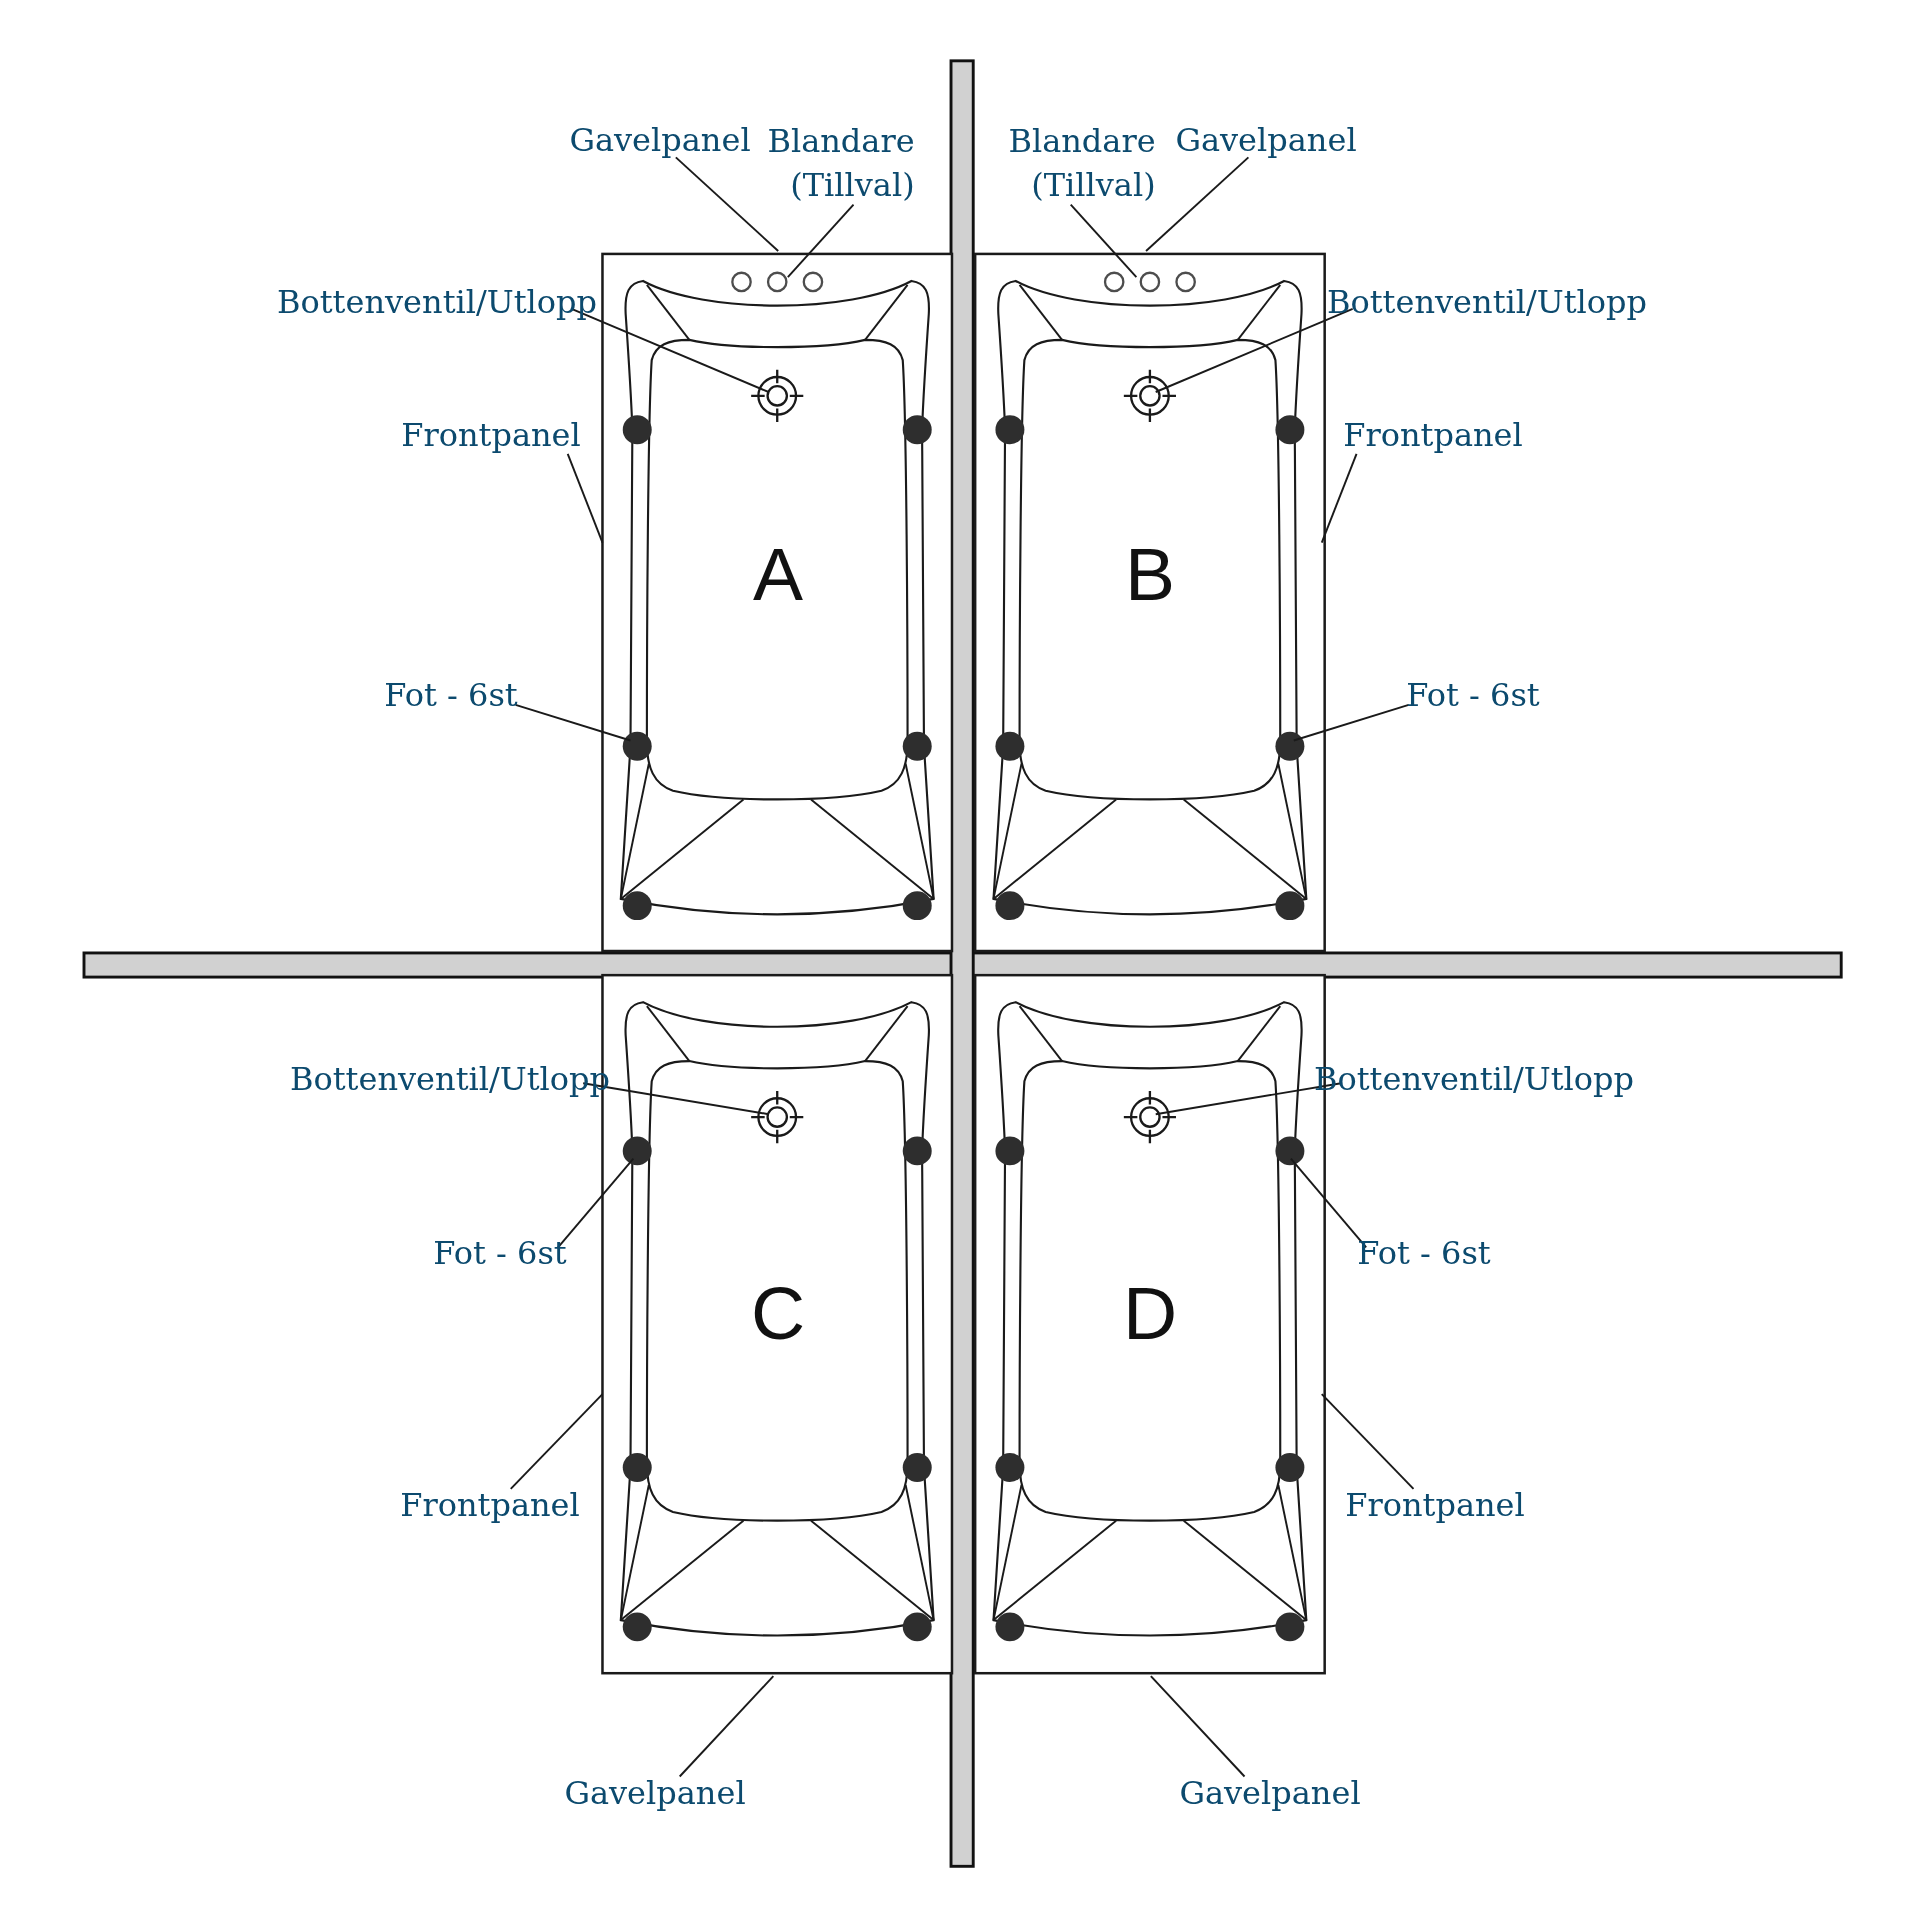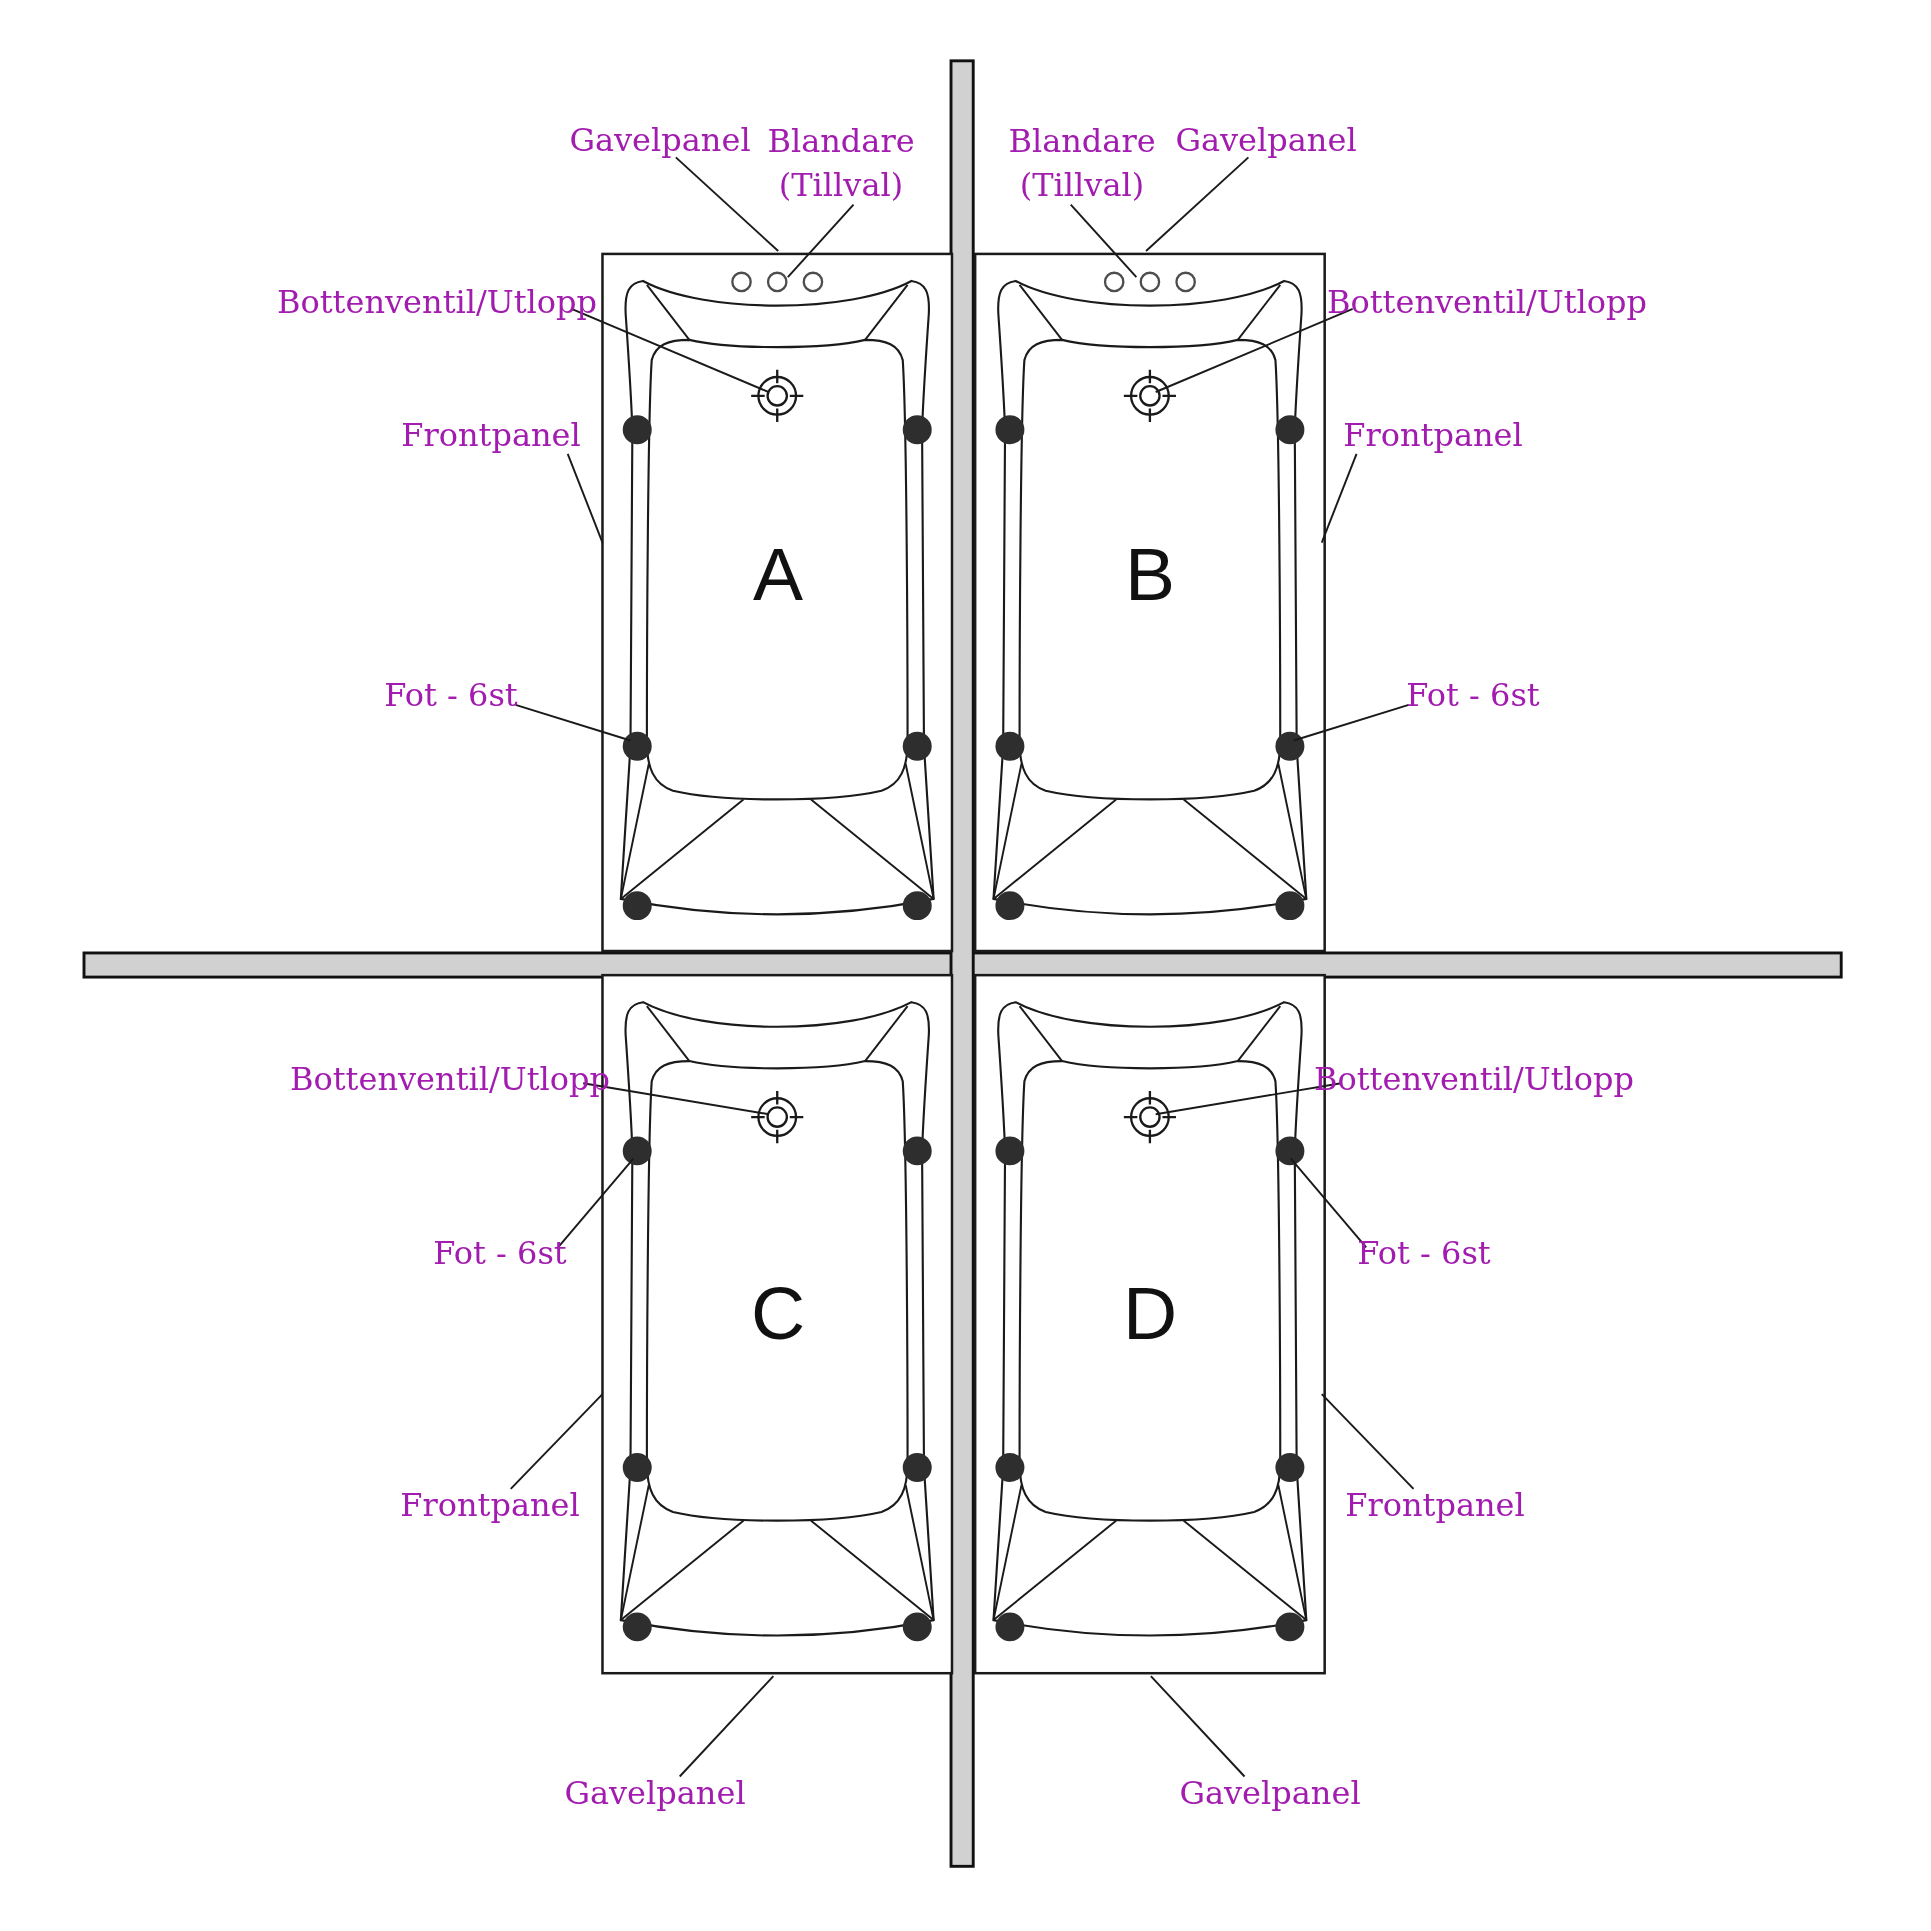--- a/index.html
+++ b/index.html
@@ -20,22 +20,22 @@
     position: absolute;
     left: 0;
     top: 0;
   }
   .lbl {
     position: absolute;
     transform: translate(-50%, -50%);
     font-size: 32px;
     line-height: 1.38;
     white-space: nowrap;
-    color: #a21caf;
-    text-align: center;
+    color: #0c4a6e;
+    text-align: right;
   }
   .tub-letter {
     position: absolute;
     transform: translate(-50%, -50%);
     font-family: "Liberation Sans", "DejaVu Sans", sans-serif;
     font-size: 75px;
     font-weight: 400;
     color: #111111;
   }
   svg .panel-rect { fill: #ffffff; stroke: #1a1a1a; stroke-width: 2.6; }

